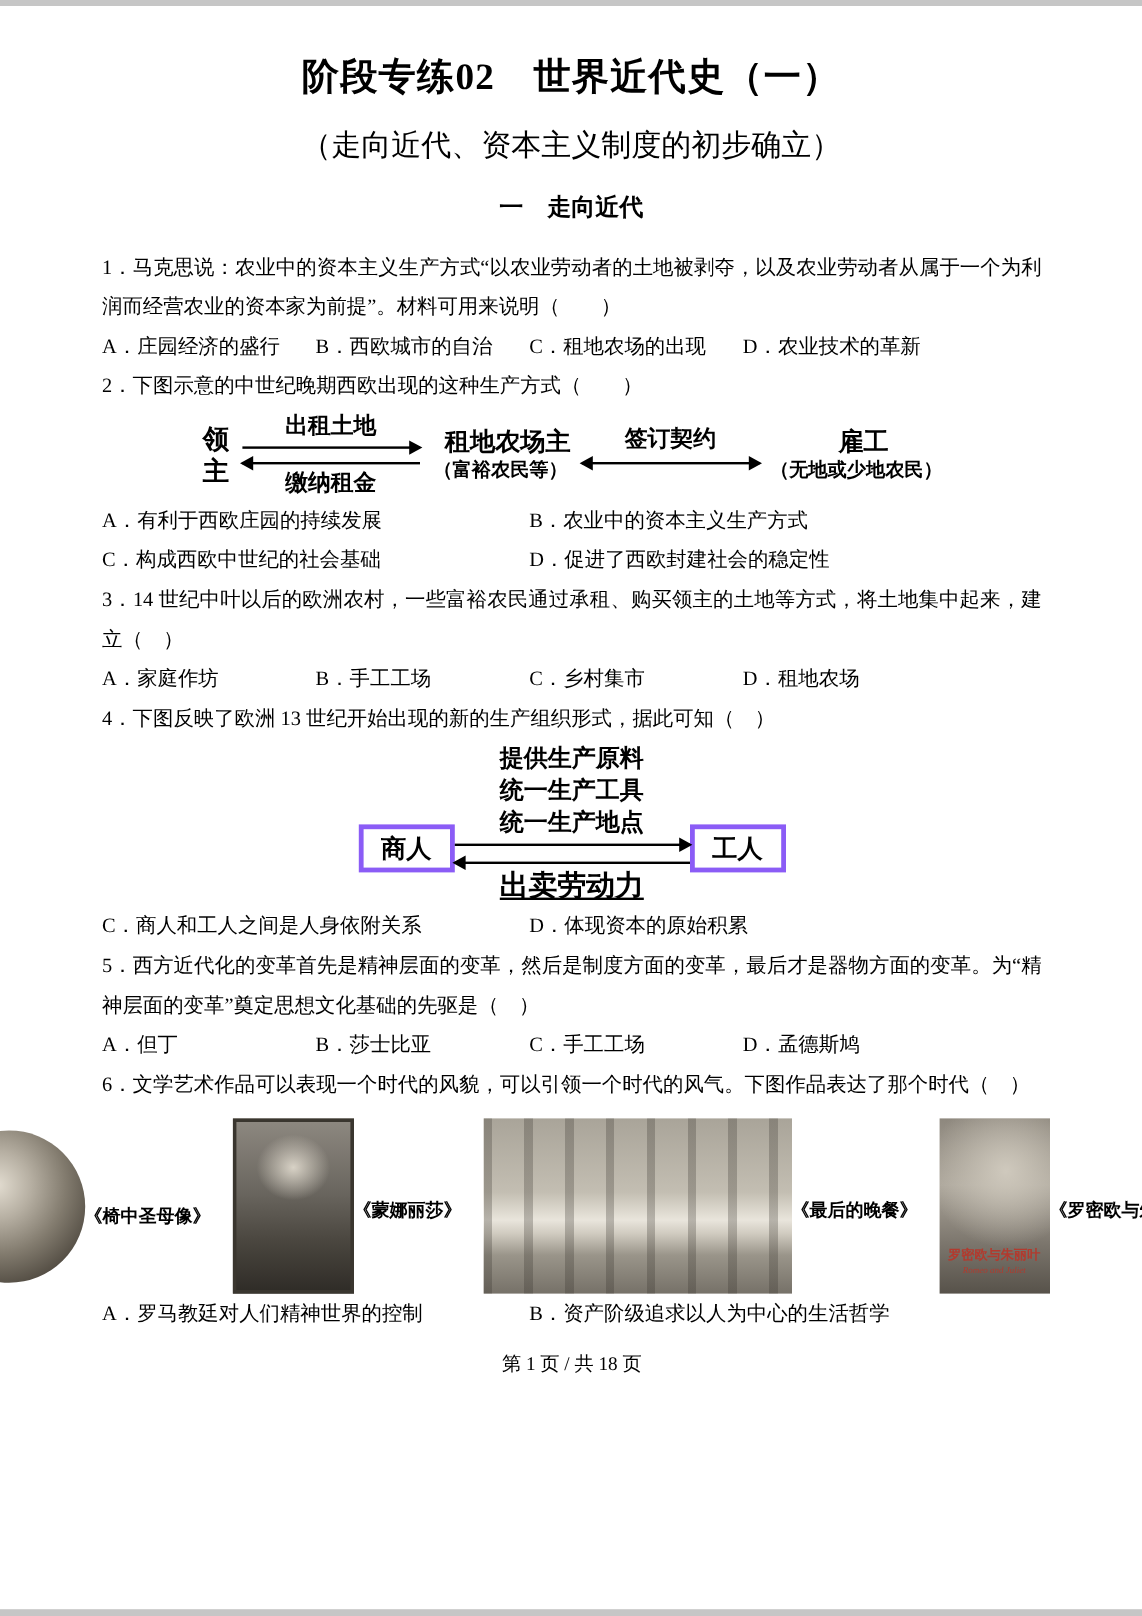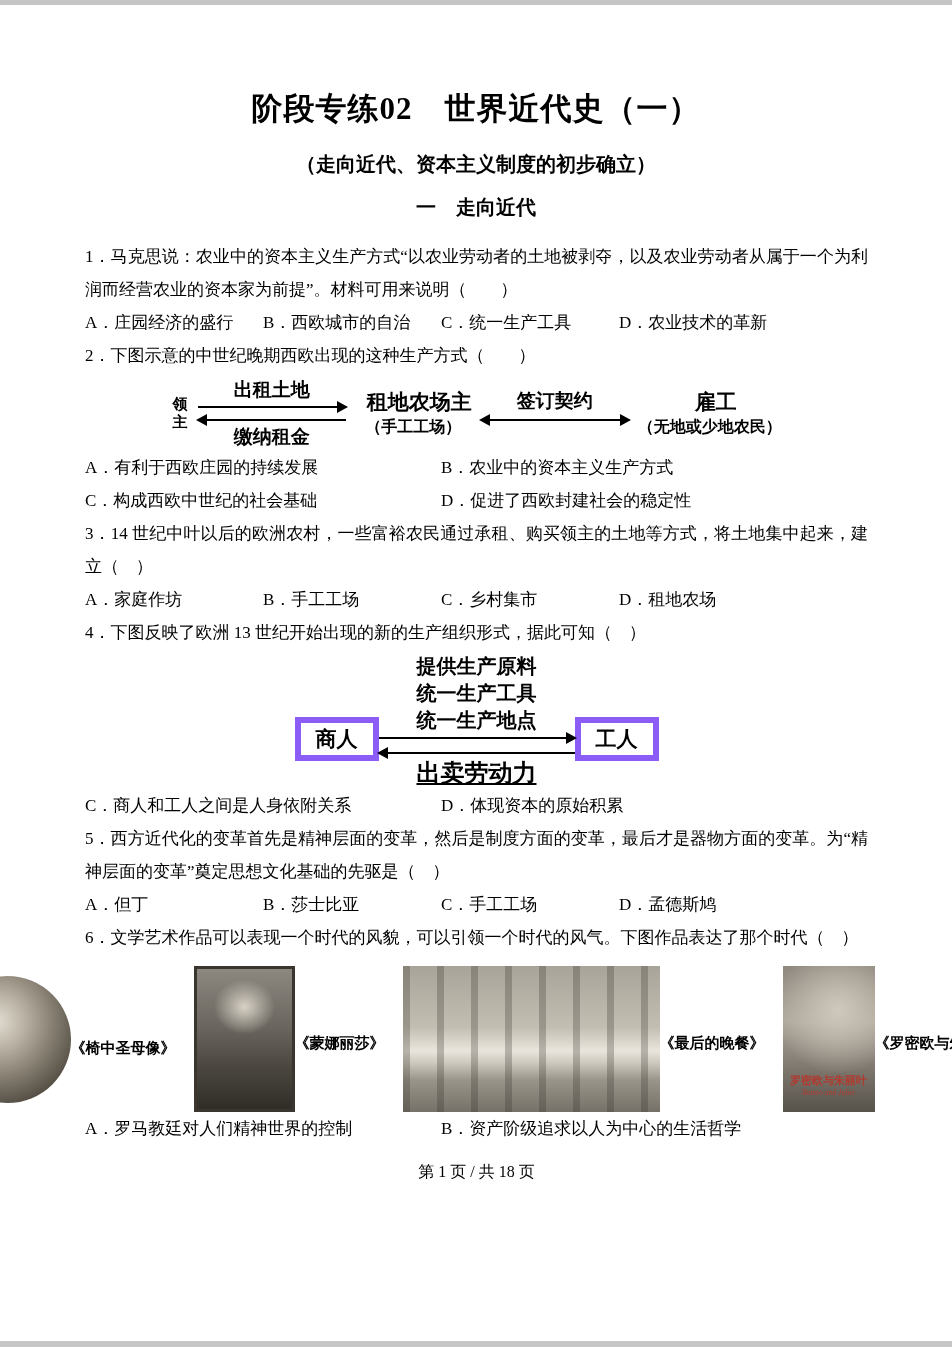--- a/index.html
+++ b/index.html
@@ -9,22 +9,22 @@
     margin:0 auto;
     background:#ffffff;
     font-family:"Liberation Serif","DejaVu Serif",serif;
     color:#000;
     overflow:hidden;
   }
   .edge-bar { position:absolute; left:0; width:952px; height:5px; background:#c6c6c6; }
   .edge-top { top:0; }
   .edge-bottom { bottom:0; height:6px; }
 
-  .title { margin-top:89px; text-align:center; font-size:31px; font-weight:bold; line-height:1.3; letter-spacing:1px; }
-  .subtitle { margin-top:22px; text-align:center; font-size:20px; font-weight:bold; line-height:1.3; }
+  .title { margin-top:44px; text-align:center; font-size:31px; font-weight:bold; line-height:1.3; letter-spacing:1px; }
+  .subtitle { margin-top:22px; text-align:center; font-size:25px; font-weight:normal; line-height:1.3; }
   .section-heading { margin-top:13px; text-align:center; font-size:20px; font-weight:bold; line-height:1.3; }
 
   .content { margin:15px 84px 0 85px; font-size:17px; line-height:33px; }
   .stem { margin:0; text-align:justify; }
   .opts { display:flex; margin:0; }
   .opts4 > span { width:178px; flex:0 0 auto; }
   .opts4 > span:last-child { width:auto; }
   .opts2 > span:first-child { width:356px; flex:0 0 auto; }
 
   
@@ -33,35 +33,35 @@
     content:""; position:absolute; right:-2px; top:-7px; width:0; height:0;
     border-left:11px solid #000; border-top:6px solid transparent; border-bottom:6px solid transparent;
   }
   .arr-l::before, .arr-both::before {
     content:""; position:absolute; left:-2px; top:-7px; width:0; height:0;
     border-right:11px solid #000; border-top:6px solid transparent; border-bottom:6px solid transparent;
   }
 
   
   .d1 { display:flex; align-items:center; justify-content:center; gap:9px; font-weight:bold; margin:6px 0 2px; line-height:normal; }
-  .d1-landlord { font-size:15px; width:1.15em; line-height:1.25; word-break:break-all; text-align:center; }
+  .d1-landlord { font-size:22px; width:1.15em; line-height:1.25; word-break:break-all; text-align:center; }
   .d1-mid { width:148px; }
   .d1-lbl { font-size:19px; text-align:center; line-height:24px; white-space:nowrap; }
   .d1-mid .arr-r { margin-top:4px; }
   .d1-mid .arr-l { margin-top:11px; }
   .d1-mid .d1-lbl-bottom { margin-top:4px; }
   .d1-node { text-align:center; }
   .d1-main { font-size:21px; line-height:27px; white-space:nowrap;margin-left:12px; }
   .d1-sub { font-size:16px; line-height:22px; white-space:nowrap; }
   .d1-contract { width:148px; margin-bottom:16px; }
   .d1-contract .arr-both { margin-top:6px; }
 
   
   .d2 { display:flex; align-items:flex-end; justify-content:center; margin:4px 0 2px; font-weight:bold; line-height:normal; }
-  .d2-box { border:6px solid #8b5cf6; padding:2px 15px; font-size:21px; margin-bottom:26px; white-space:nowrap; }
+  .d2-box { border:4px solid #8b5cf6; padding:2px 15px; font-size:21px; margin-bottom:26px; white-space:nowrap; }
   .d2-mid { width:196px; }
   .d2-labels { text-align:center; font-size:20px; line-height:27px; }
   .d2-mid .arr-r { margin-top:3px; }
   .d2-mid .arr-l { margin-top:13px; }
   .d2-sell { text-align:center; font-size:24px; line-height:27px; margin-top:6px;text-decoration:underline; }
 
   
   .art-row { display:flex; align-items:flex-end; justify-content:center; gap:18px; margin-top:12px; line-height:normal; }
   .fig { display:flex; flex-direction:row; align-items:center; }
   .fig-cap { font-weight:bold; font-size:15px; line-height:20px; margin-top:9px; white-space:nowrap; }
@@ -97,39 +97,39 @@
   <h2 class="subtitle">（走向近代、资本主义制度的初步确立）</h2>
   <h3 class="section-heading">一　走向近代</h3>
 
   <div class="content">
 
     <div>
       <p class="stem">1．马克思说：农业中的资本主义生产方式“以农业劳动者的土地被剥夺，以及农业劳动者从属于一个为利润而经营农业的资本家为前提”。材料可用来说明（　　）</p>
       <div class="opts opts4">
         <span>A．庄园经济的盛行</span>
         <span>B．西欧城市的自治</span>
-        <span>C．统一生产工具</span>
+        <span>C．租地农场的出现</span>
         <span>D．农业技术的革新</span>
       </div>
     </div>
 
     <div>
       <p class="stem">2．下图示意的中世纪晚期西欧出现的这种生产方式（　　）</p>
 
       <div class="d1">
         <div class="d1-landlord">领主</div>
         <div class="d1-mid">
           <div class="d1-lbl">出租土地</div>
           <div class="arr arr-r"></div>
           <div class="arr arr-l"></div>
           <div class="d1-lbl d1-lbl-bottom">缴纳租金</div>
         </div>
         <div class="d1-node">
           <div class="d1-main">租地农场主</div>
-          <div class="d1-sub">（手工工场）</div>
+          <div class="d1-sub">（富裕农民等）</div>
         </div>
         <div class="d1-contract">
           <div class="d1-lbl">签订契约</div>
           <div class="arr arr-both"></div>
         </div>
         <div class="d1-node">
           <div class="d1-main">雇工</div>
           <div class="d1-sub">（无地或少地农民）</div>
         </div>
       </div>

